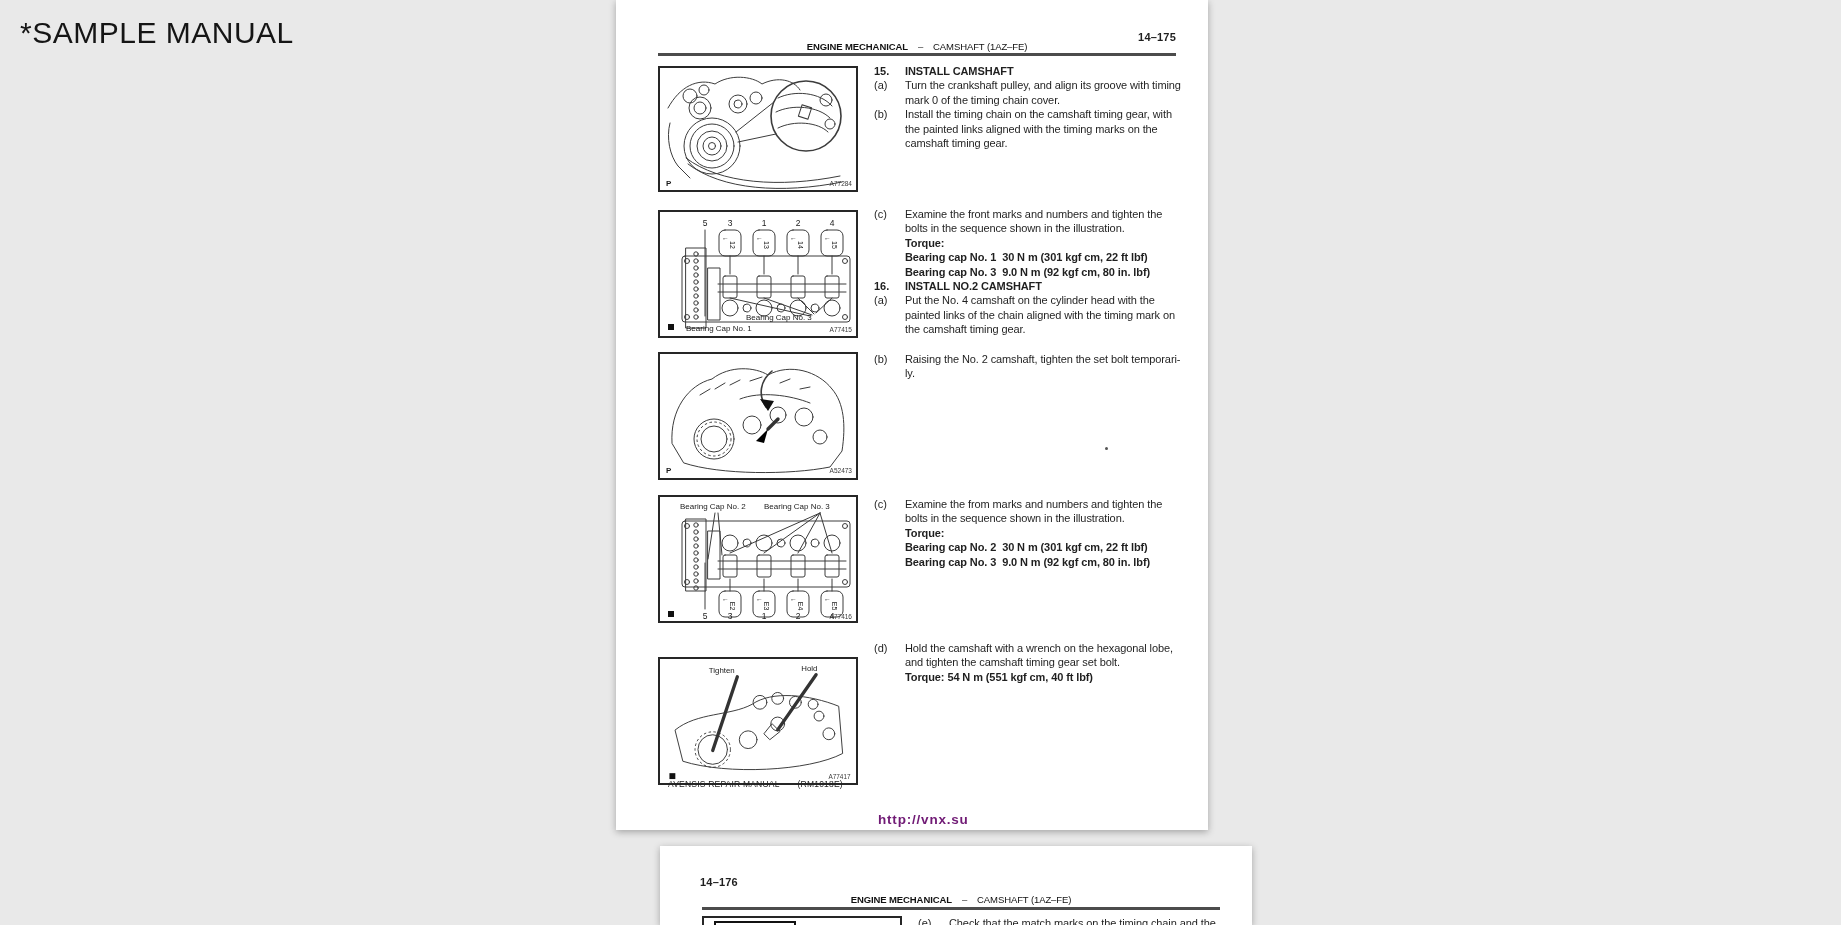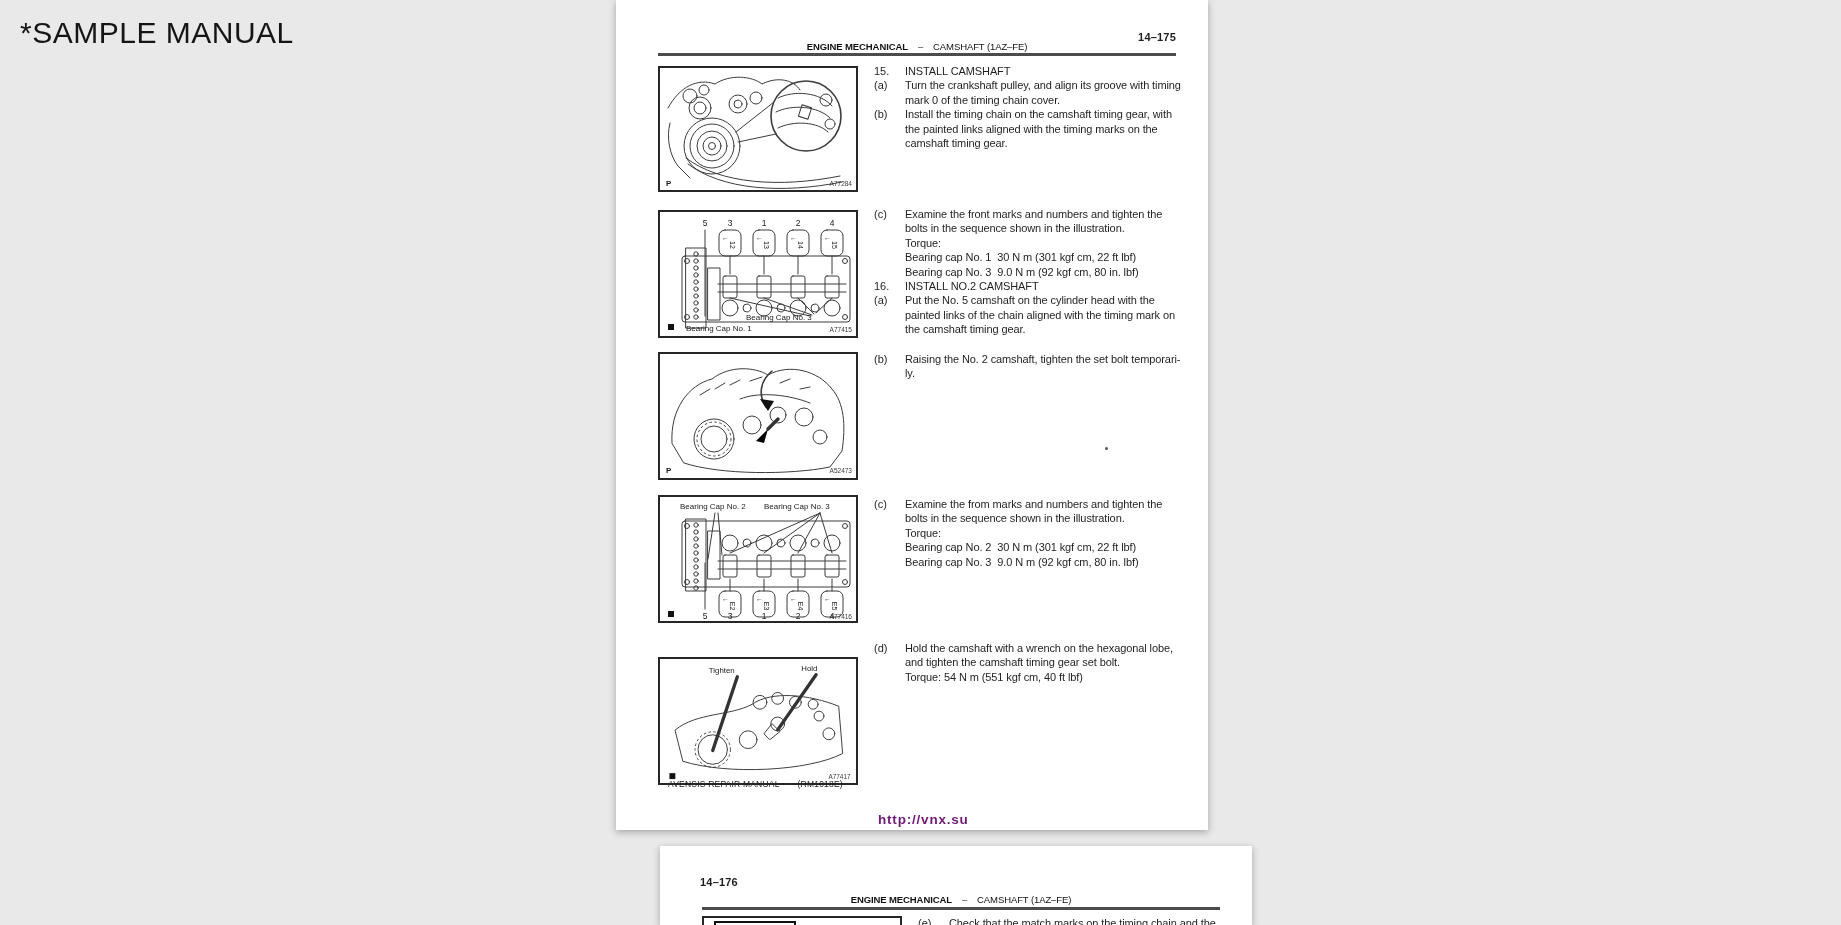--- a/index.html
+++ b/index.html
@@ -48,21 +48,21 @@
   .figlab{font-size:8px;}
   .fignum{font-size:8.5px;}
   .figrot{font-size:7px;}
   .figarrow{font-size:7px;font-weight:bold;}
 
   .tgroup{position:absolute;left:252px;width:316px;font-size:11px;line-height:14.4px;}
   .tblock{position:relative;padding-left:37px;}
   .tblock.flush{padding-left:0;}
   .tlabel{position:absolute;left:6px;top:0;white-space:pre;}
   .tline{white-space:pre;letter-spacing:-.1px;}
-  .b{font-weight:normal;}
+  .b{font-weight:bold;}
   #g0{top:64px;} #g1{top:207px;} #g2{top:352px;} #g3{top:497px;} #g4{top:641px;}
   #p2g0{top:70px;}
 
   .pfoot{position:absolute;top:779px;left:52px;font-size:8.5px;letter-spacing:.2px;color:#222;white-space:pre;}
   .pfoot .fcode{margin-left:18px;}
   .wm{position:absolute;top:812px;left:262px;font-size:13.5px;font-weight:bold;
       color:#701a75;letter-spacing:.8px;}
   .dot{position:absolute;left:489px;top:447px;width:3px;height:3px;background:#555;border-radius:50%;}
 
   .p2fig{position:absolute;left:42px;top:70px;width:200px;height:60px;
@@ -296,21 +296,21 @@
           <div class="tline b">Torque:</div>
           <div class="tline b">Bearing cap No. 1  30 N m (301 kgf cm, 22 ft lbf)</div>
           <div class="tline b">Bearing cap No. 3  9.0 N m (92 kgf cm, 80 in. lbf)</div>
         </div>
         <div class="tblock">
           <span class="tlabel b">16.</span>
           <div class="tline b">INSTALL NO.2 CAMSHAFT</div>
         </div>
         <div class="tblock">
           <span class="tlabel">(a)</span>
-          <div class="tline">Put the No. 5 camshaft on the cylinder head with the</div>
+          <div class="tline">Put the No. 4 camshaft on the cylinder head with the</div>
           <div class="tline">painted links of the chain aligned with the timing mark on</div>
           <div class="tline">the camshaft timing gear.</div>
         </div>
       </div>
     <div class="tgroup" id="g2">
         <div class="tblock">
           <span class="tlabel">(b)</span>
           <div class="tline">Raising the No. 2 camshaft, tighten the set bolt temporari-</div>
           <div class="tline">ly.</div>
         </div>

